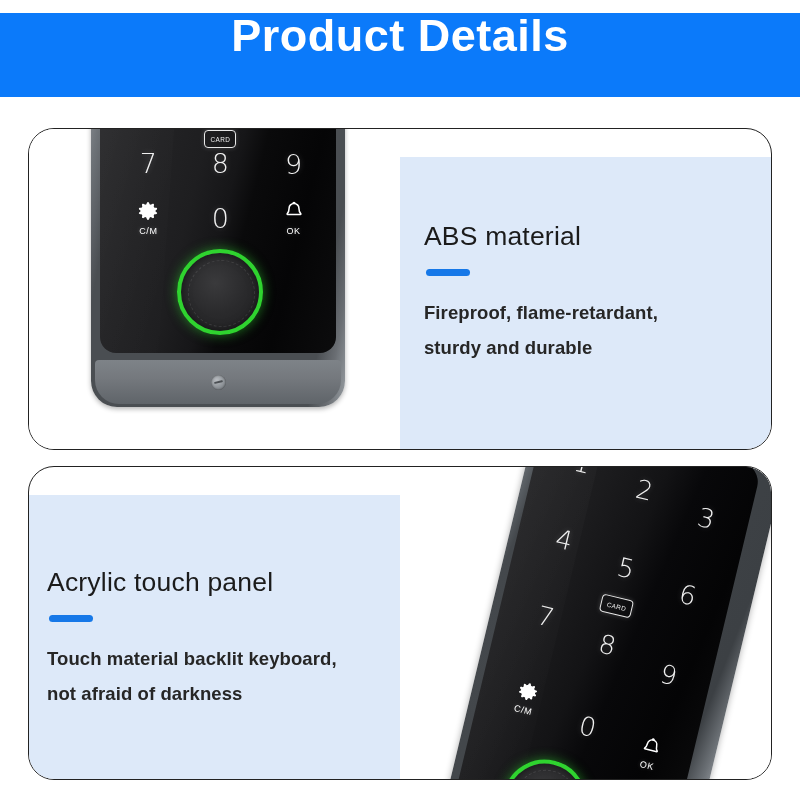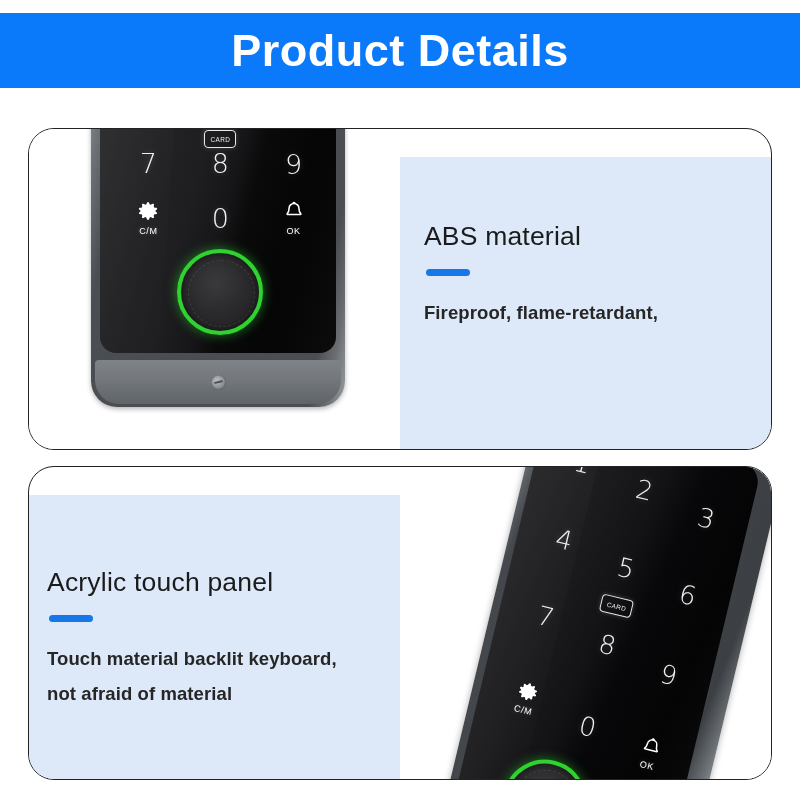--- a/index.html
+++ b/index.html
@@ -19,24 +19,24 @@
     height: 788px;
     background: #ffffff;
   }
 
   
   .header-banner {
     position: absolute;
     left: 0;
     top: 13px;
     width: 800px;
-    height: 75px;
+    height: 84px;
     background: #0b7afa;
     display: flex;
-    align-items: center;
+    align-items: flex-start;
     justify-content: center;
   }
   .header-title {
     color: #ffffff;
     font-size: 45px;
     font-weight: bold;
     letter-spacing: 0.5px;
     line-height: 1;
     font-family: "Liberation Sans", sans-serif;
   }
@@ -365,35 +365,36 @@
             <div class="screw"></div>
           </div>
         </div>
       </div>
 
       <div class="panel-text">
         <h2 class="feature-heading">ABS material</h2>
         <div class="accent-bar"></div>
         <p class="feature-desc">
           <span>Fireproof, flame-retardant,</span><br>
+          <span>sturdy and durable</span>
         </p>
       </div>
 
     </div>
   </div>
 
   <div class="card" id="card-2">
     <div class="card-inner">
 
       <div class="panel-text">
         <h2 class="feature-heading">Acrylic touch panel</h2>
         <div class="accent-bar"></div>
         <p class="feature-desc">
           <span>Touch material backlit keyboard,</span><br>
-          <span>not afraid of material</span>
+          <span>not afraid of darkness</span>
         </p>
       </div>
 
       <div class="panel-photo">
         <div class="lock-tilt-wrap">
           <div class="lock-tilt">
             <div class="body"></div>
             <div class="glass">
               <div class="keypad">
 

